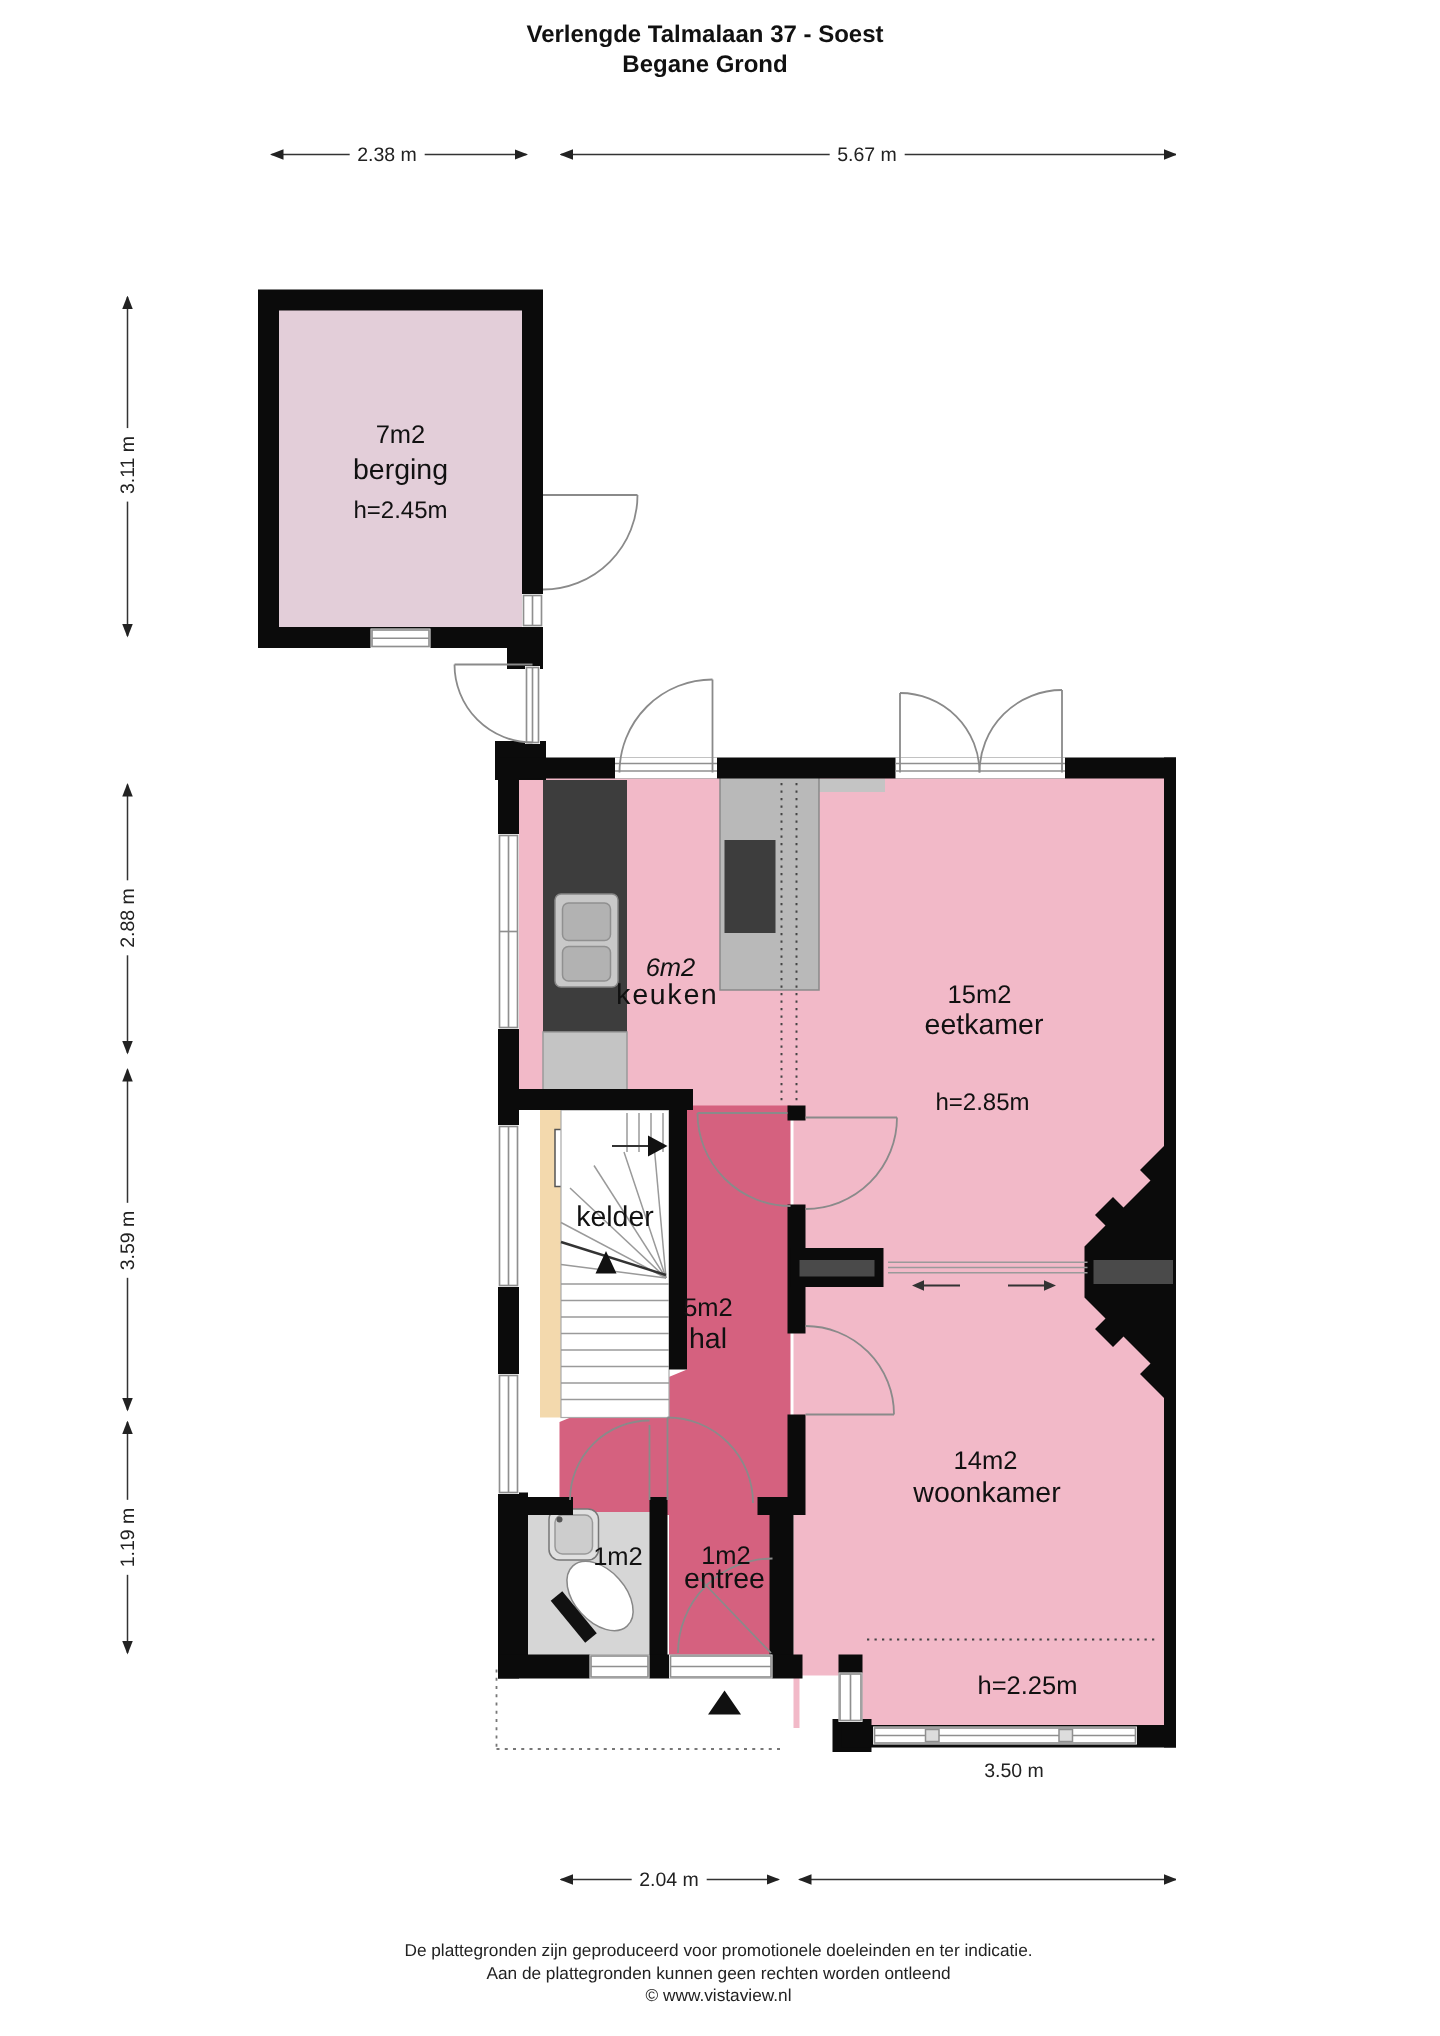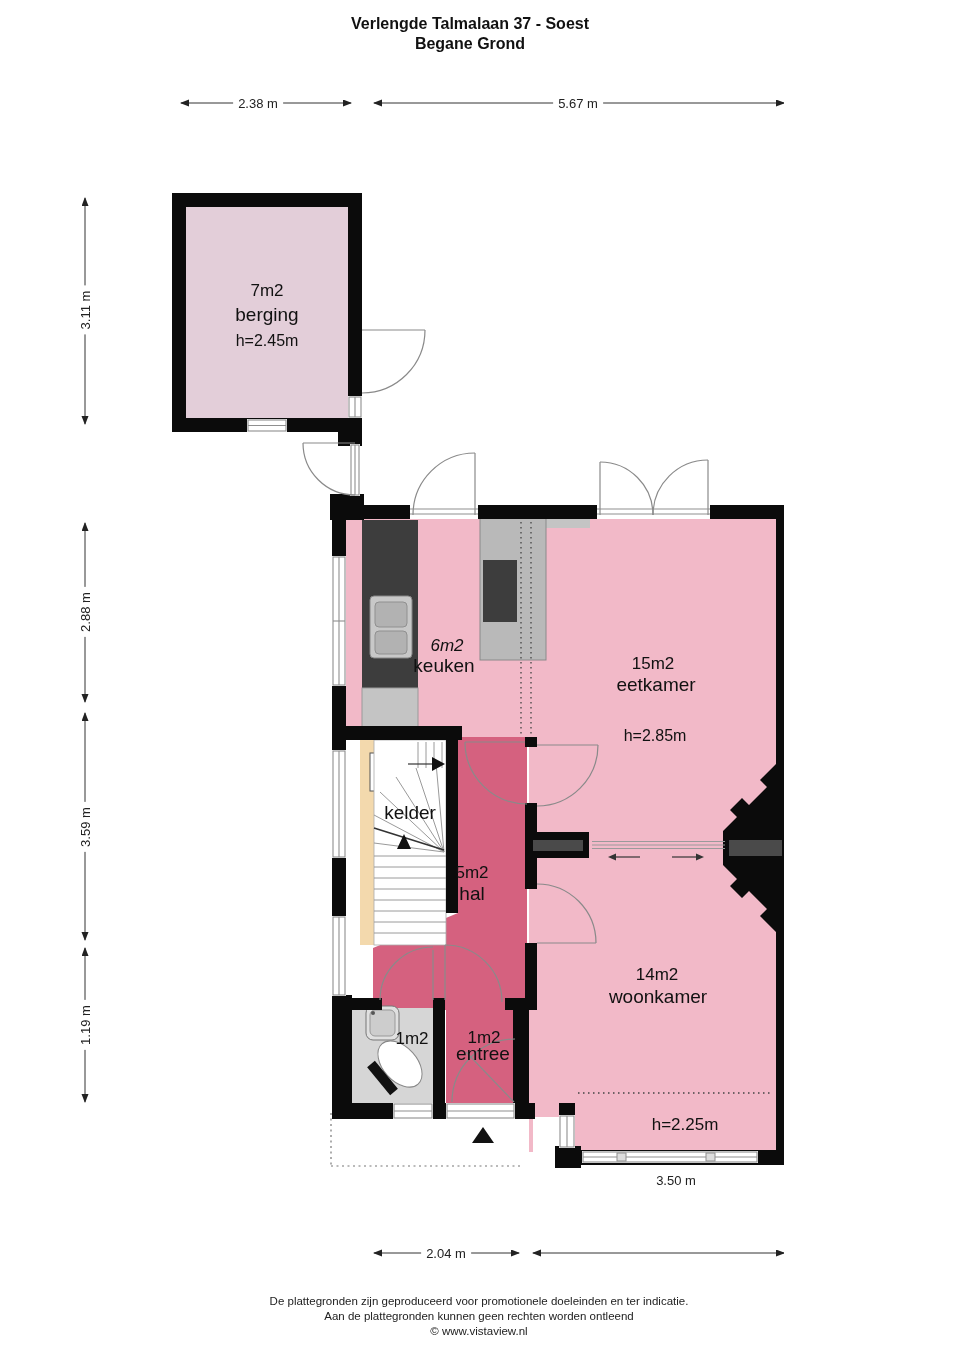--- a/index.html
+++ b/index.html
@@ -318,21 +318,21 @@
 <div class="lbl dim-label dim-v" style="left:85px;top:1025px;">1.19 m</div>
 <div class="lbl dim-label dim-v" style="left:880px;top:310px;">3.11 m</div>
 <div class="lbl dim-label dim-v" style="left:880px;top:655px;">4.28 m</div>
 <div class="lbl dim-label dim-v" style="left:880px;top:975px;">4.01 m</div>
 
 <div class="lbl room-area" style="left:267px;top:290px;">7m2</div>
 <div class="lbl room-name" style="left:267px;top:314px;">berging</div>
 <div class="lbl room-h" style="left:267px;top:341px;">h=2.45m</div>
 
 <div class="lbl room-area" style="left:447px;top:645px;font-style:italic;">6m2</div>
-<div class="lbl room-name" style="left:444px;top:665px;">keuken</div>
+<div class="lbl room-name" style="left:444px;top:665px;font-family:Liberation Mono, monospace;">keuken</div>
 
 <div class="lbl room-area" style="left:653px;top:663px;">15m2</div>
 <div class="lbl room-name" style="left:656px;top:684px;text-align:right;">eetkamer</div>
 <div class="lbl room-h" style="left:655px;top:736px;">h=2.85m</div>
 
 <div class="lbl room-name" style="left:410px;top:812px;">kelder</div>
 
 <div class="lbl room-area" style="left:472px;top:872px;">5m2</div>
 <div class="lbl room-name" style="left:472px;top:893px;">hal</div>
 

